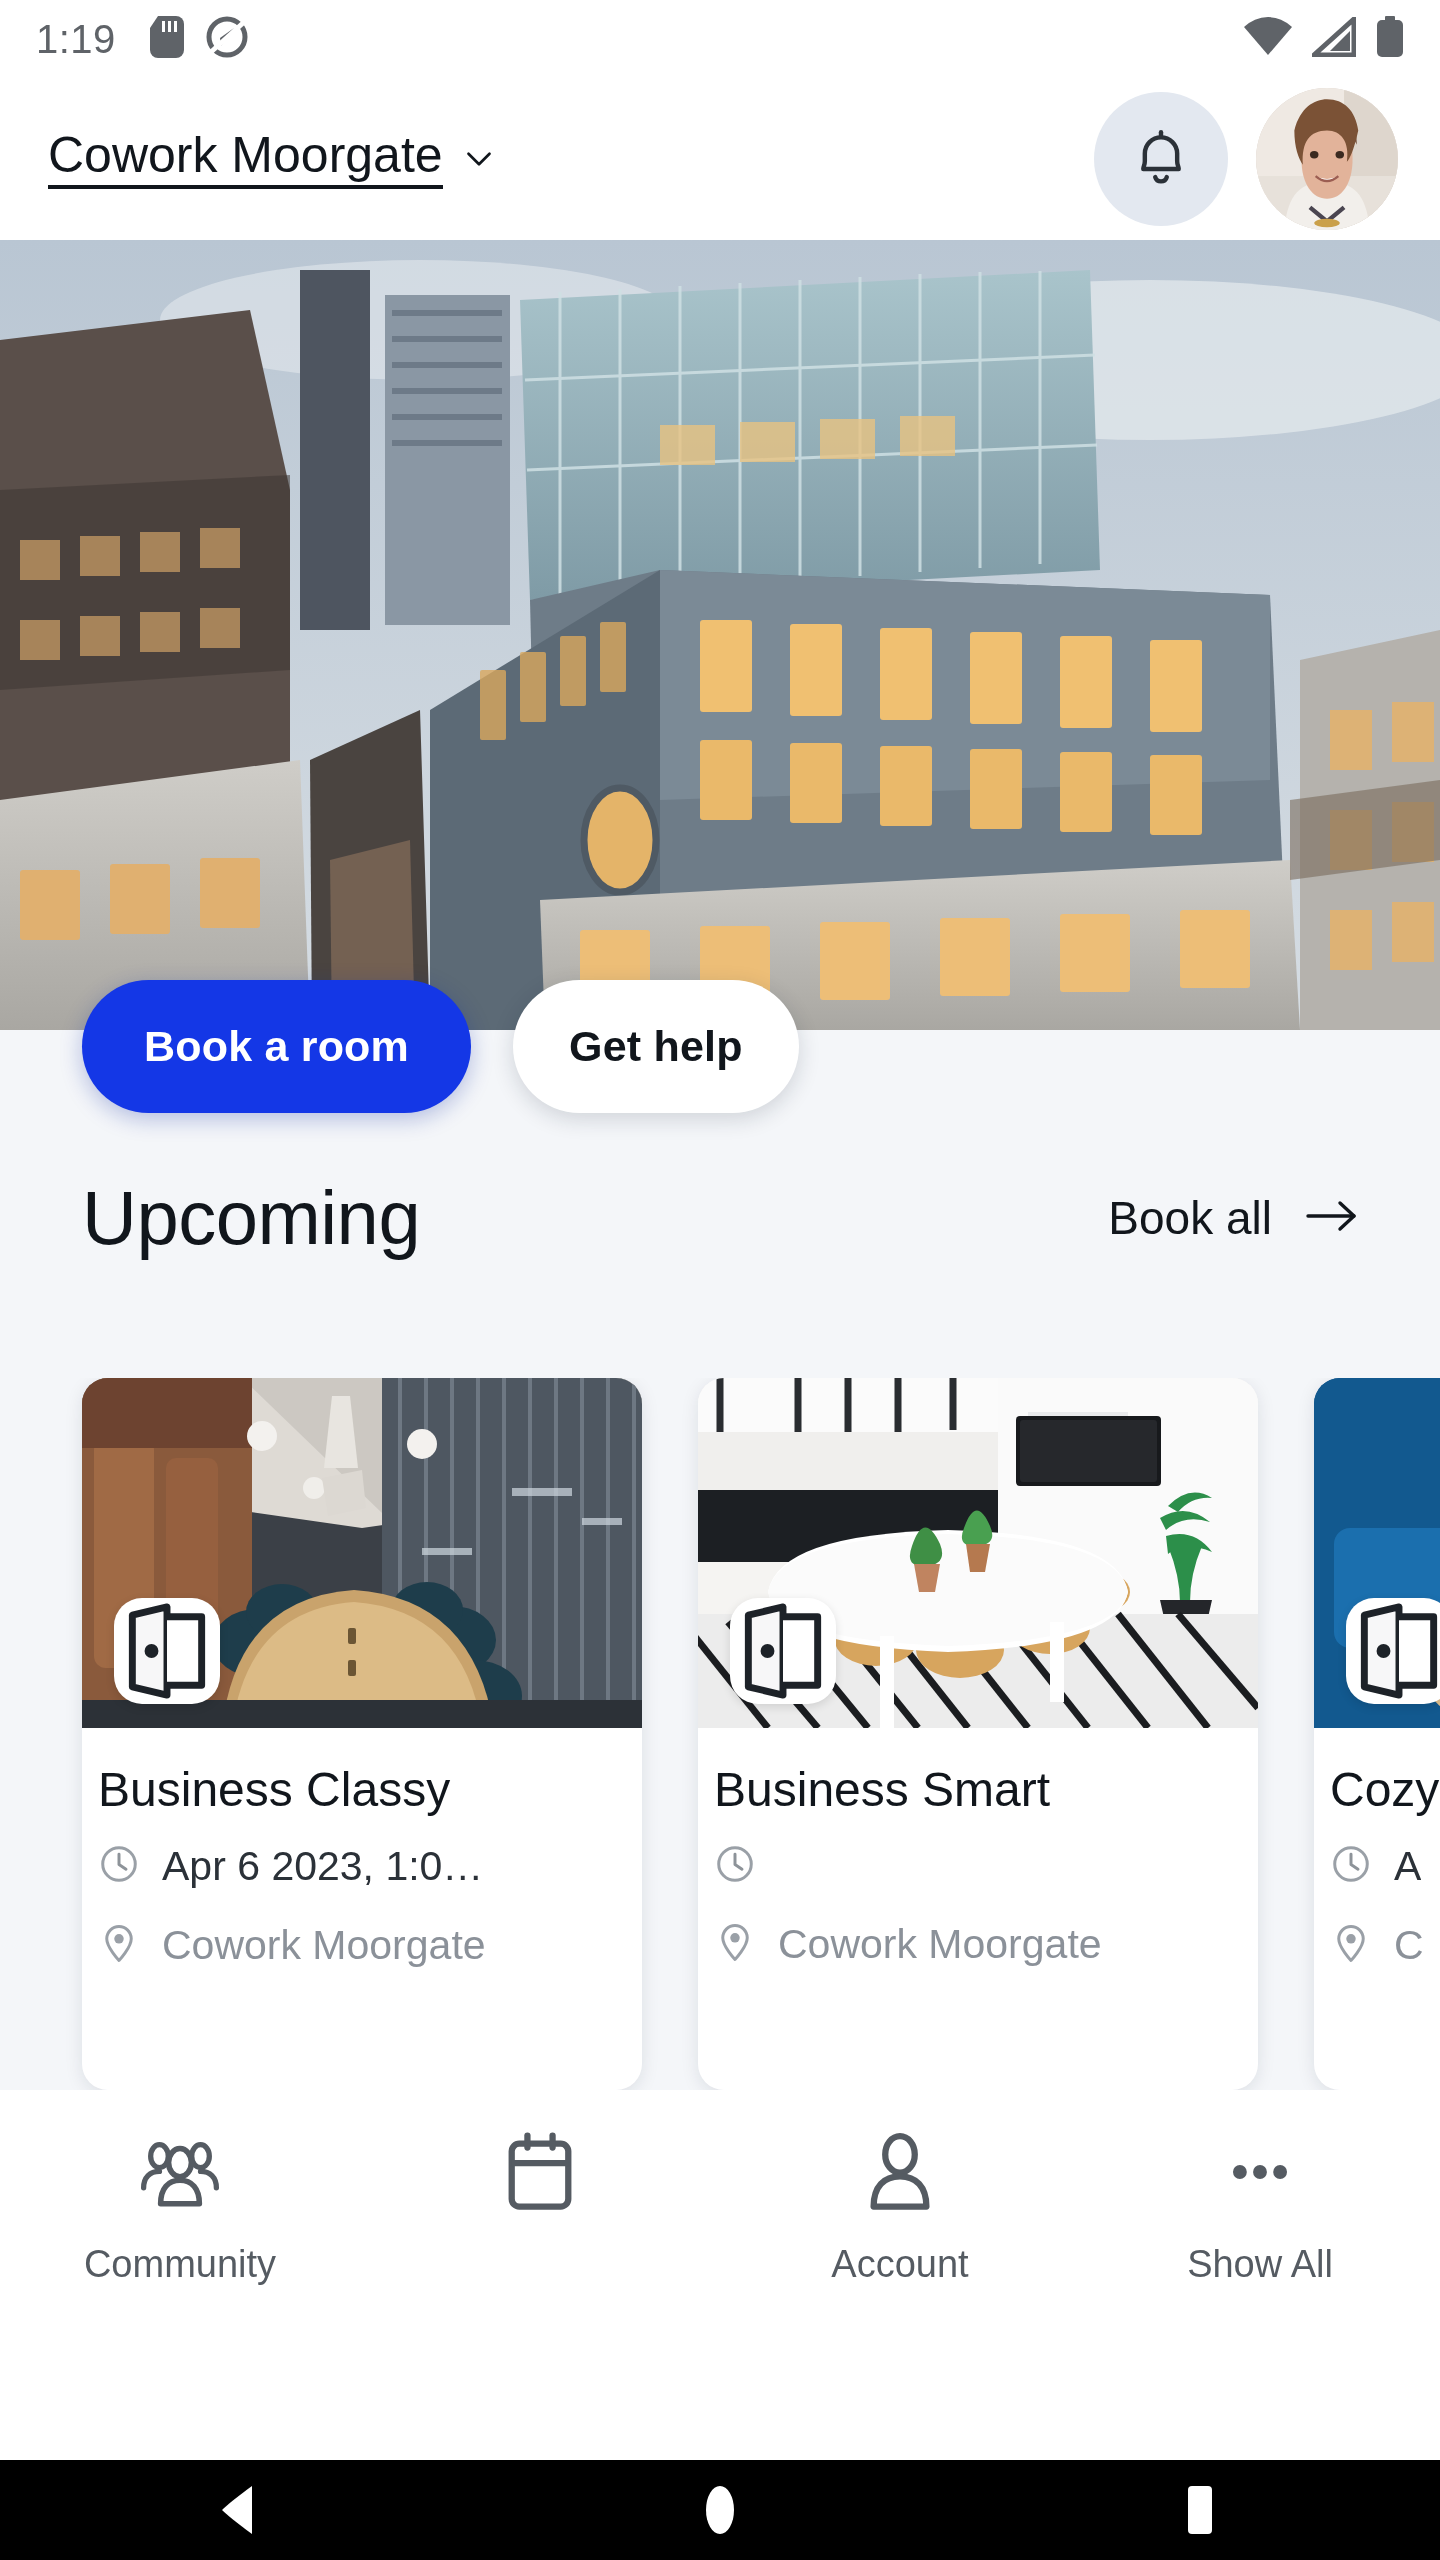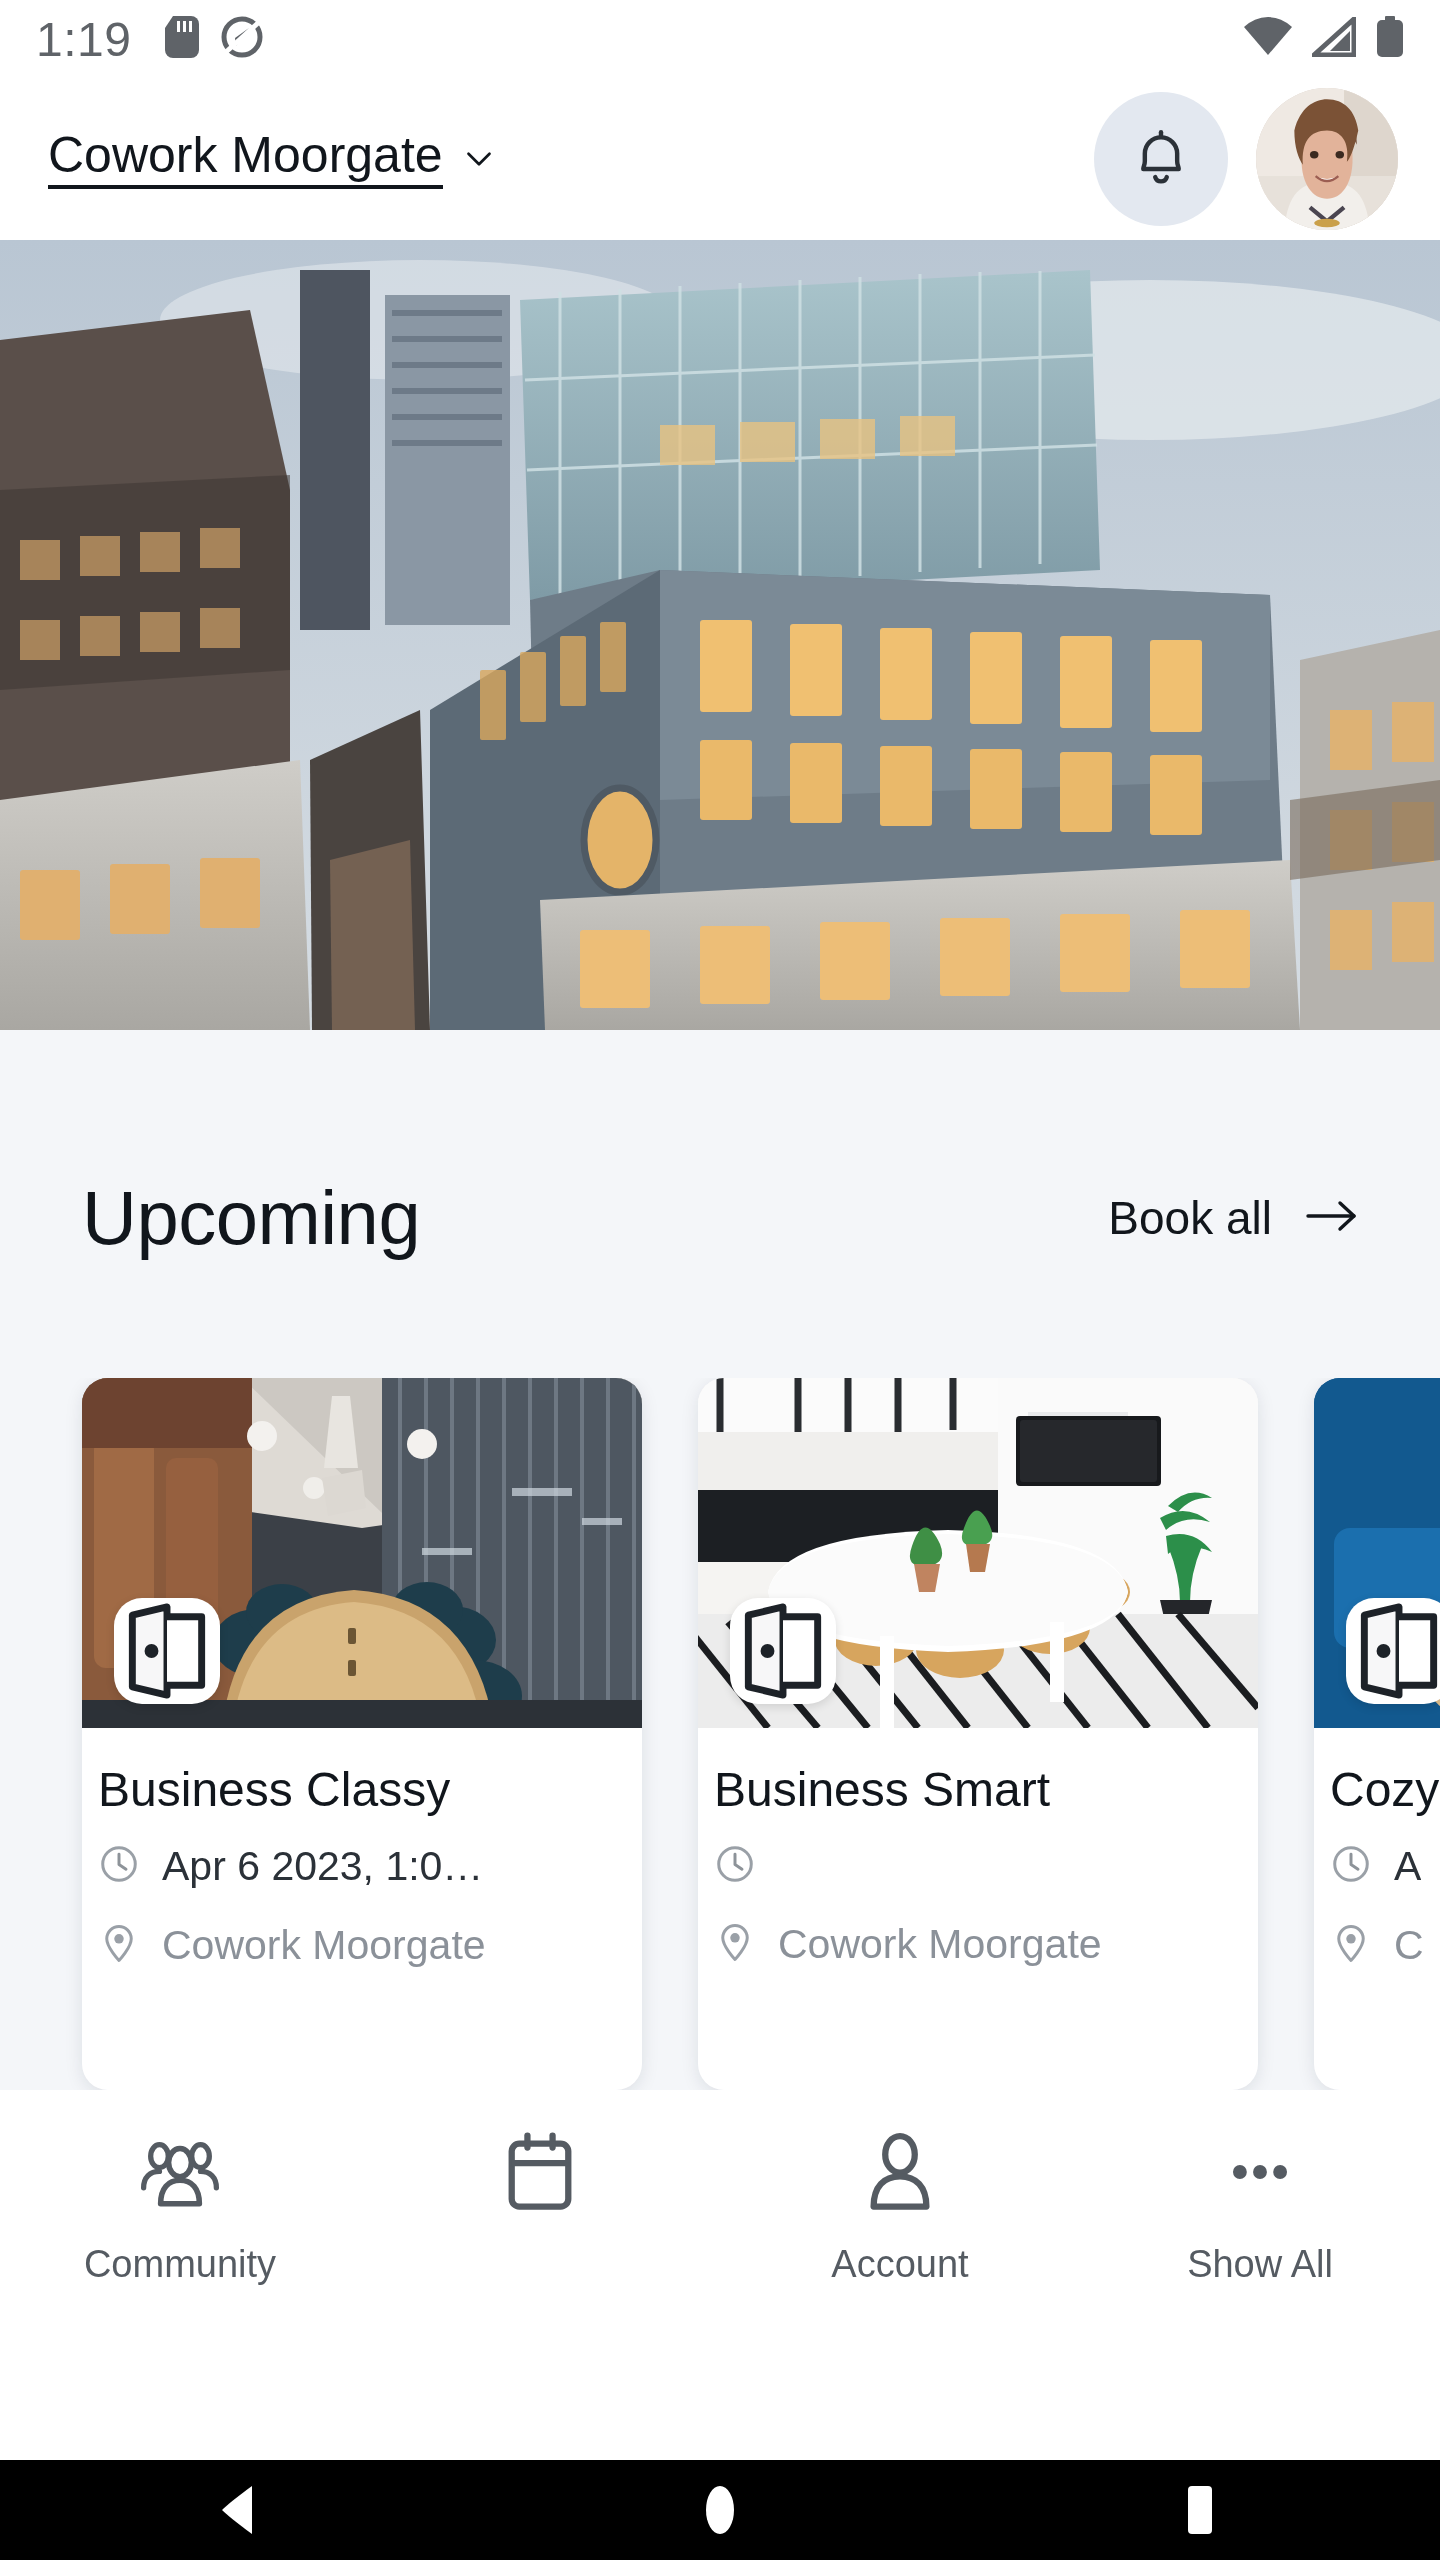--- a/index.html
+++ b/index.html
@@ -9,21 +9,21 @@
     background:#ffffff; overflow:hidden;
   }
   .phone { position:relative; width:1440px; height:2560px; background:#f4f6f9; }
 
   
   .statusbar {
     position:absolute; top:0; left:0; width:1440px; height:78px;
     background:#ffffff; display:flex; align-items:center;
     padding:0 36px; z-index:30;
   }
-  .status-time { font-size:48px; color:#5f6368; letter-spacing:.5px; }
+  .status-time { font-size:40px; color:#5f6368; letter-spacing:.5px; }
   .status-left-icons { display:flex; align-items:center; gap:22px; margin-left:34px; }
   .status-right { margin-left:auto; display:flex; align-items:center; gap:20px; }
 
   
   .appbar {
     position:absolute; top:78px; left:0; width:1440px; height:162px;
     background:#ffffff; display:flex; align-items:center; padding:0 30px; z-index:25;
   }
   .venue-select {
     display:flex; align-items:center; gap:18px; margin-left:18px; cursor:pointer;
@@ -330,20 +330,24 @@
           <rect x="1392" y="462" width="42" height="60"></rect>
         <rect x="1330" y="570" width="42" height="60"></rect>
           <rect x="1392" y="562" width="42" height="60"></rect>
         <rect x="1330" y="670" width="42" height="60"></rect>
           <rect x="1392" y="662" width="42" height="60"></rect>
       </g>
       <path d="M1290 560 L1440 540 L1440 620 L1290 640 Z" fill="#7a6a5c" opacity=".6"></path>
     </svg>
   </div>
 
+  <div class="cta-row">
+    <button class="btn btn-primary">Book a room</button>
+    <button class="btn btn-secondary">Get help</button>
+  </div>
 
   <div class="section-head">
     <span class="section-title">Upcoming</span>
     <div class="view-all">
       <span class="view-all-label">Book all</span>
       <span>
         <svg width="52" height="36" viewBox="0 0 52 36">
             <path d="M2 18 H48" stroke="#11161c" stroke-width="3.4" stroke-linecap="round"></path>
             <path d="M34 5 L48 18 L34 31" fill="none" stroke="#11161c" stroke-width="3.4" stroke-linecap="round" stroke-linejoin="round"></path>
           </svg>

